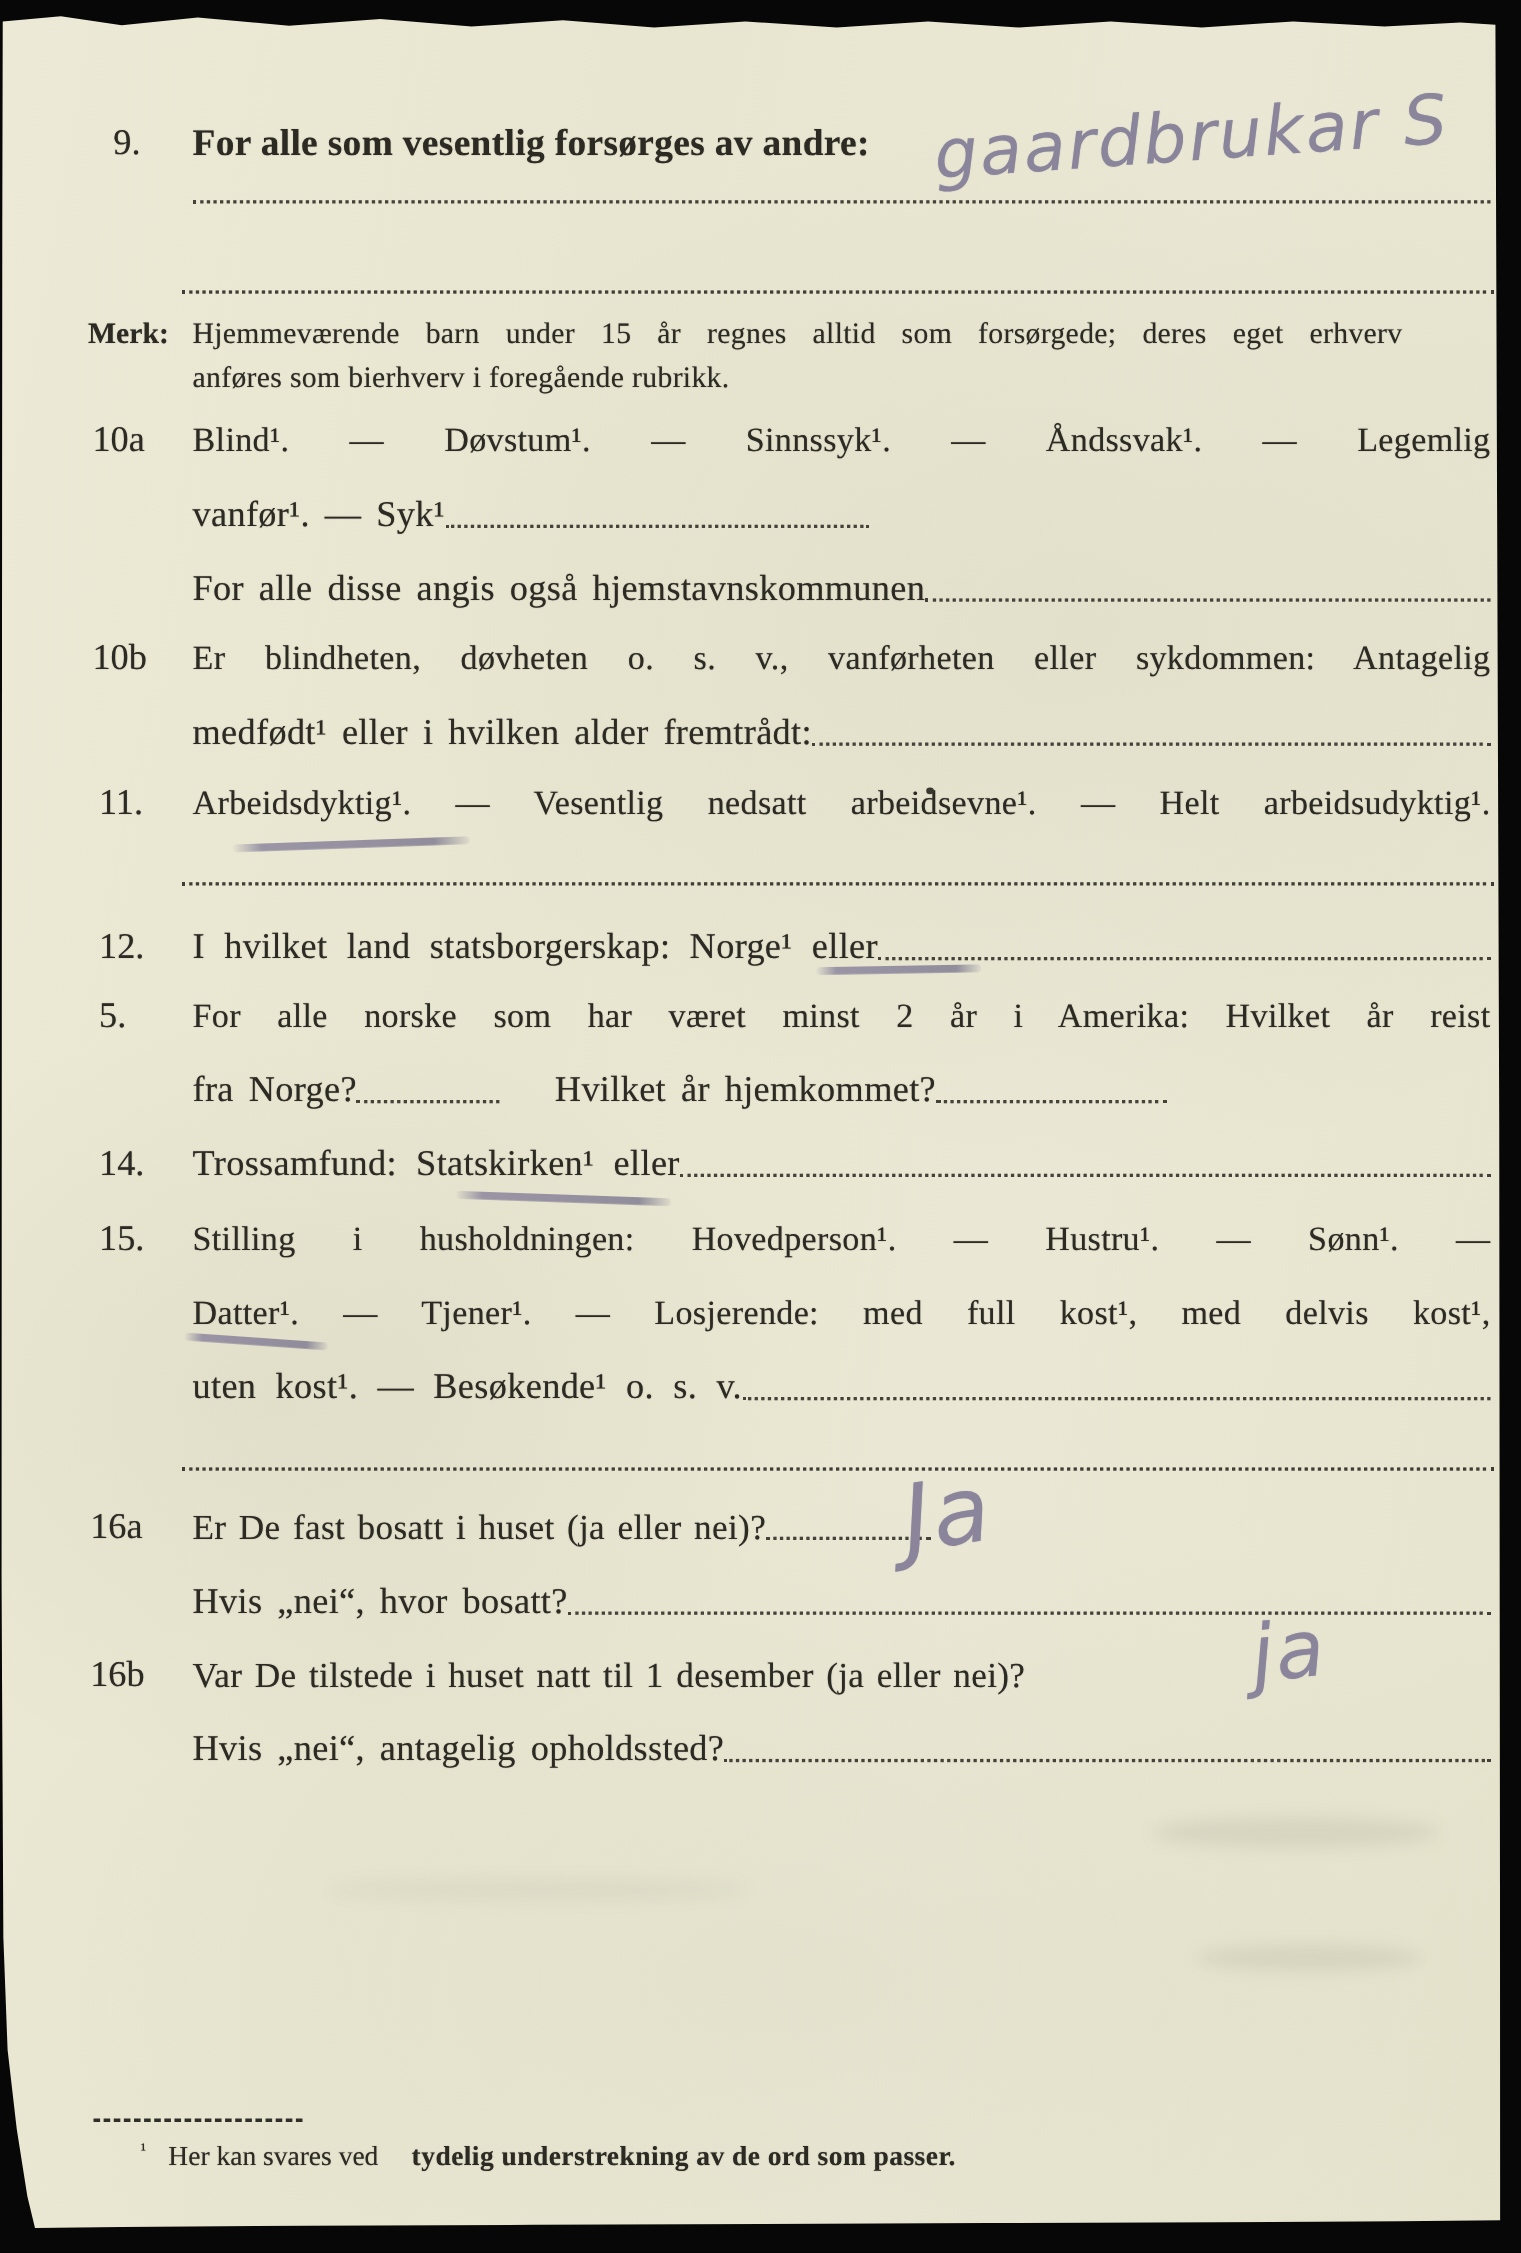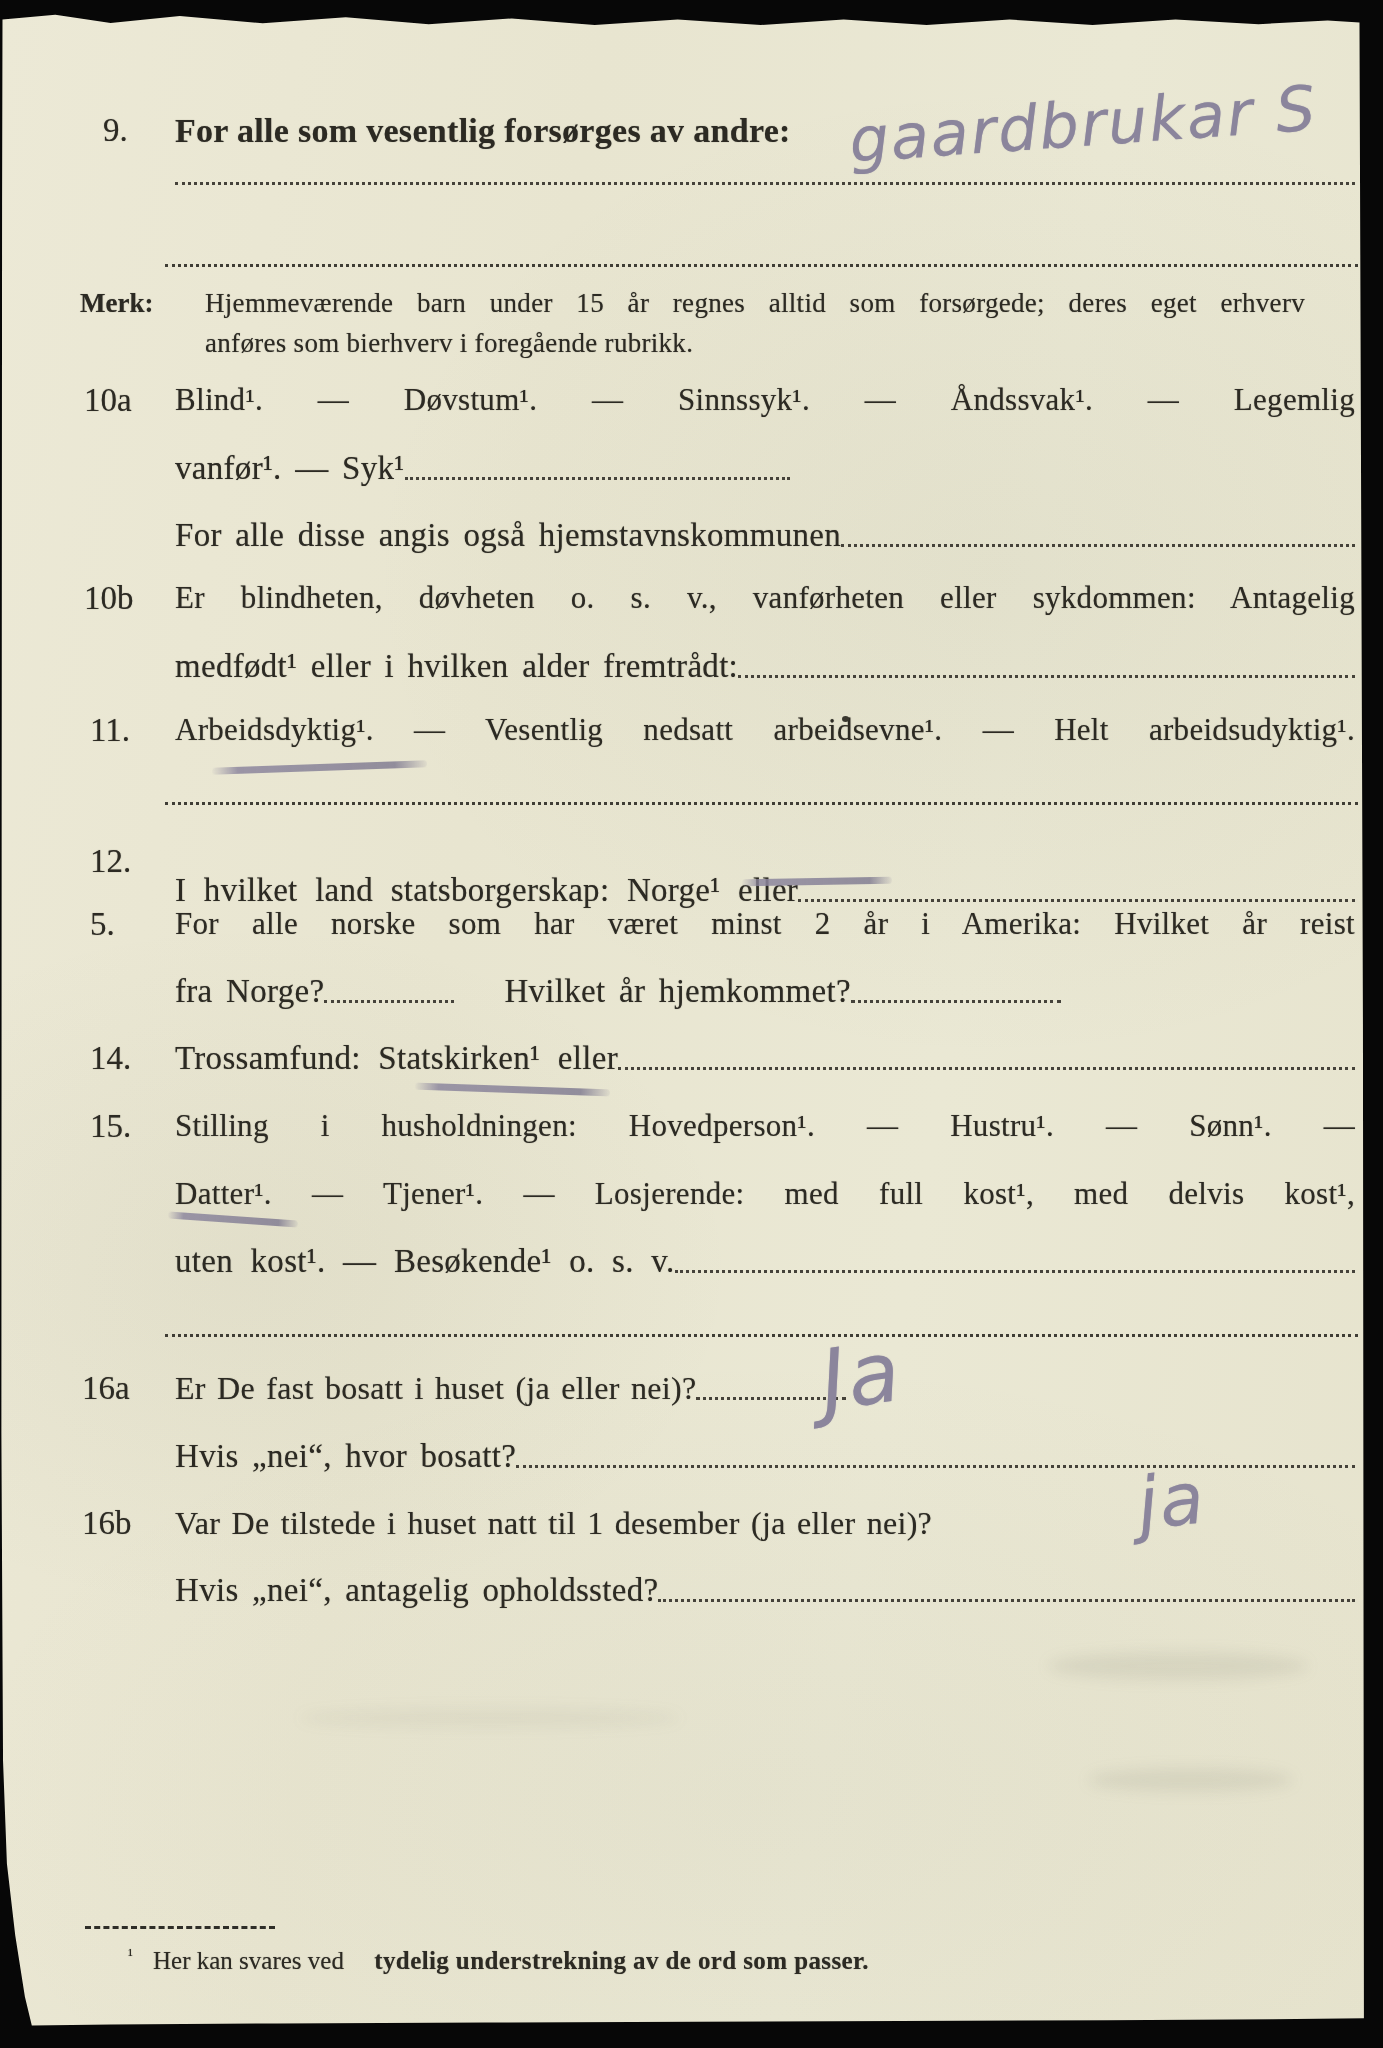--- a/index.html
+++ b/index.html
@@ -14,21 +14,21 @@
     clip-path:polygon(0.18% 0.95%,4% 0.72%,8% 1.12%,13% 0.78%,19% 1.14%,25% 0.84%,31% 1.18%,37% 0.9%,43% 1.22%,49% 0.95%,55% 1.22%,61% 0.95%,67% 1.22%,73% 0.95%,79% 1.22%,85% 0.95%,91% 1.18%,96% 1.0%,98.3% 1.1%,98.55% 50%,98.62% 98.55%,92% 98.6%,80% 98.64%,65% 98.68%,50% 98.72%,35% 98.76%,20% 98.8%,8% 98.85%,2.3% 98.9%,1.8% 97.5%,1.1% 94.5%,0.5% 91%,0.22% 86%,0.1% 70%,0.12% 40%,0.15% 10%);}
   #content{position:absolute;inset:0;color:#2c2a23;}
   .line{position:absolute;left:175px;font-size:33px;white-space:nowrap;letter-spacing:0.3px;
         text-shadow:0 0 1px rgba(46,44,38,0.5);}
   .just{white-space:normal;width:1180px;font-size:31px;text-align:justify;text-align-last:justify;}
   .flexl{display:flex;width:1180px;}
   .leader{border-bottom:3px dotted #45423a;align-self:flex-end;margin-bottom:7px;height:2px;}
   .grow{flex:1;}
   .qnum{position:absolute;font-size:33px;color:#2c2a23;text-shadow:0 0 1px rgba(46,44,38,0.5);}
   .rule{position:absolute;left:165px;width:1193px;height:2px;border-bottom:3px dotted #3f3d35;}
-  .mline{font-size:27px;margin-left:30px;}
+  .mline{font-size:27px;}
   .bold{font-weight:bold;}
   .ws1{word-spacing:5px;}
   .ws2{word-spacing:9px;}
   .ws3{word-spacing:3px;}
   .hand{position:absolute;font-family:"DejaVu Sans",sans-serif;font-style:italic;
         color:#8b859c;transform-origin:left bottom;letter-spacing:2px;
         text-shadow:0 0 1px rgba(139,133,156,0.6);}
   .pencil{position:absolute;height:7px;border-radius:4px;
         background:linear-gradient(90deg,rgba(141,135,158,0.05),rgba(141,135,158,0.85) 12%,rgba(124,119,142,0.8) 85%,rgba(141,135,158,0.1));
         filter:blur(0.4px);}
@@ -77,21 +77,21 @@
       <span class="leader grow"></span>
     </div>
 
     <div class="qnum" style="top:712px;left:90px">11.</div>
     <div class="line just" style="top:712px">Arbeidsdyktig¹. — Vesentlig nedsatt arbeidsevne¹. — Helt arbeidsudyktig¹.</div>
     <div class="pencil" style="top:764px;left:212px;width:215px;transform:rotate(-2deg)"></div>
     <div class="speck" style="top:716px;left:842px;width:7px;height:6px"></div>
     <div class="rule" style="top:800px"></div>
 
     <div class="qnum" style="top:843px;left:90px">12.</div>
-    <div class="line flexl" style="top:872px">
+    <div class="line flexl" style="top:843px">
       <span class="ws2">I hvilket land statsborgerskap: Norge¹ eller</span>
       <span class="leader grow"></span>
     </div>
     <div class="pencil" style="top:878px;left:742px;width:150px;transform:rotate(-1deg)"></div>
 
     <div class="qnum" style="top:906px;left:90px">5.</div>
     <div class="line just" style="top:906px">For alle norske som har været minst 2 år i Amerika: Hvilket år reist</div>
     <div class="line flexl" style="top:973px">
       <span class="ws1">fra Norge?</span>
       <span class="leader" style="width:130px"></span>

